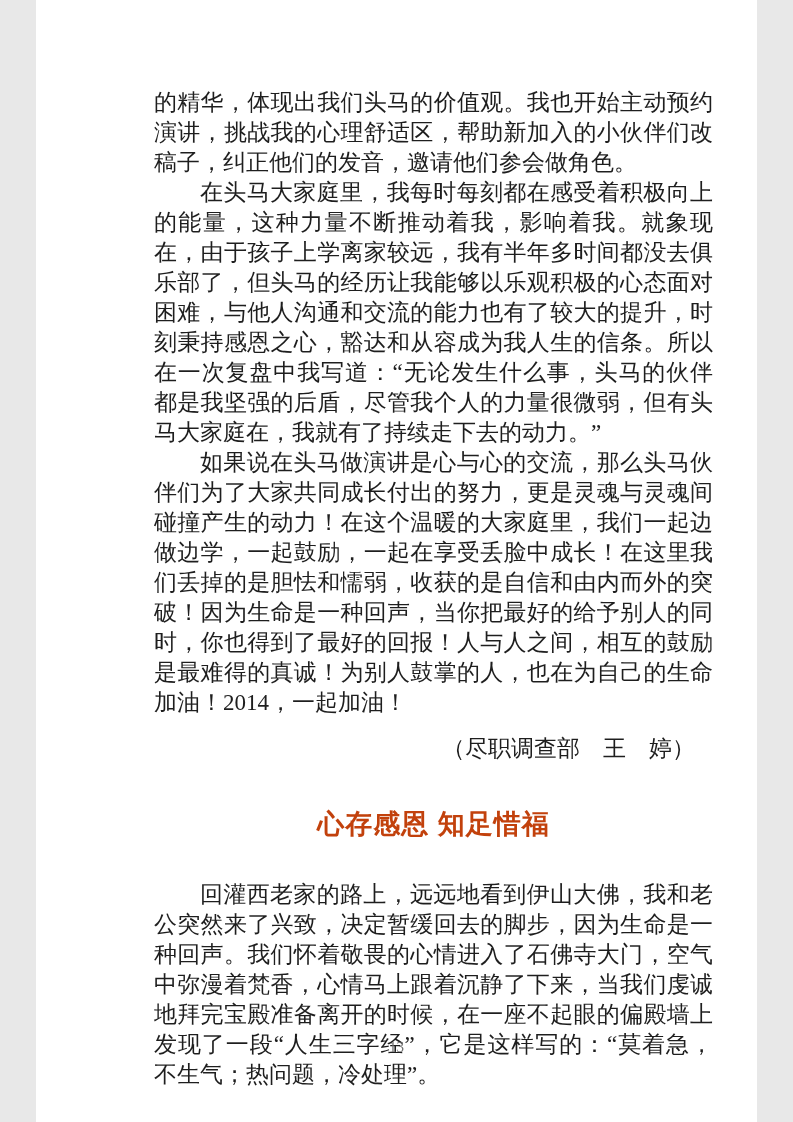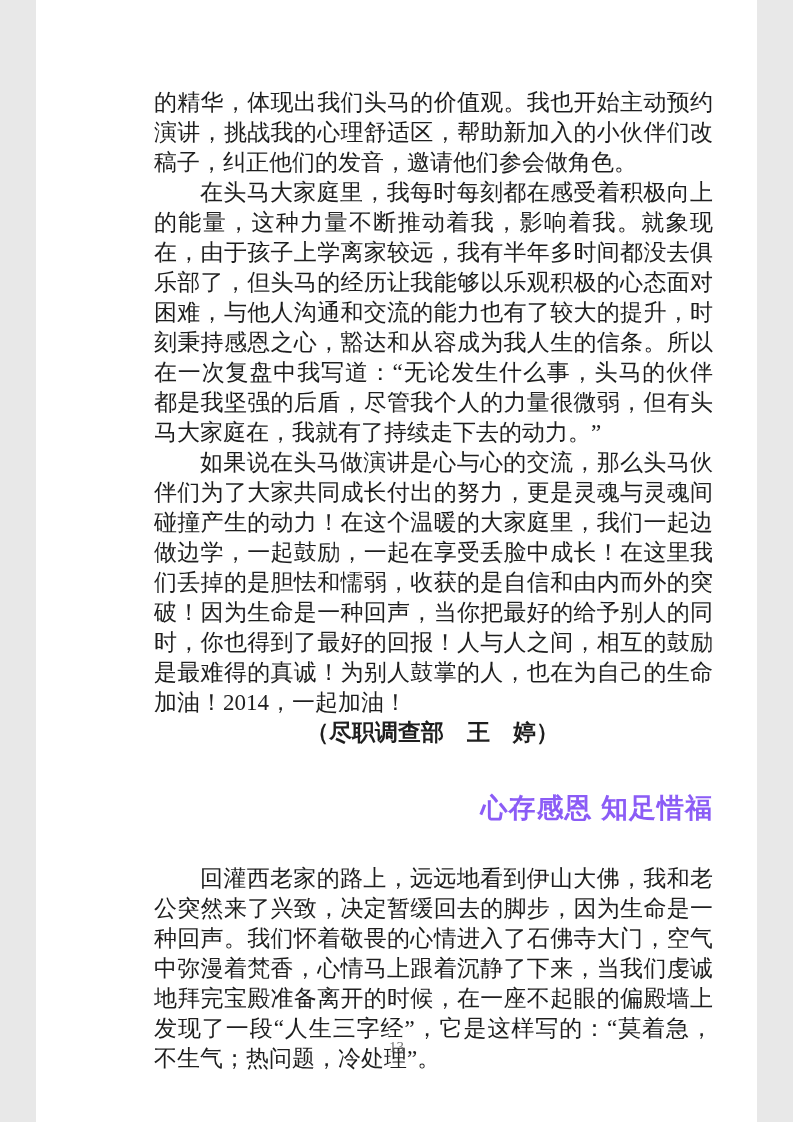--- a/index.html
+++ b/index.html
@@ -27,34 +27,33 @@
     margin: 0;
     font-size: 23px;
     line-height: 30px;
     text-align: justify;
     text-justify: inter-ideograph;
   }
   .indent {
     text-indent: 2em;
   }
   .byline {
-    margin: 0;
+    margin: 16px;
     font-size: 23px;
     line-height: 30px;
-    text-align: center;
+    text-align: right;
     padding-right: 2px;
-    font-weight: bold;
   }
   .section-title {
     font-family: "Liberation Sans", "DejaVu Sans", sans-serif;
     font-weight: bold;
     font-size: 27px;
     line-height: 32px;
-    color: #8b5cf6;
-    text-align: right;
+    color: #c2410c;
+    text-align: center;
     margin: 44px 0 40px 0;
     letter-spacing: 1px;
   }
   .page-number {
     position: absolute;
     top: 1038px;
     left: 0;
     width: 100%;
     text-align: center;
     font-size: 15px;

